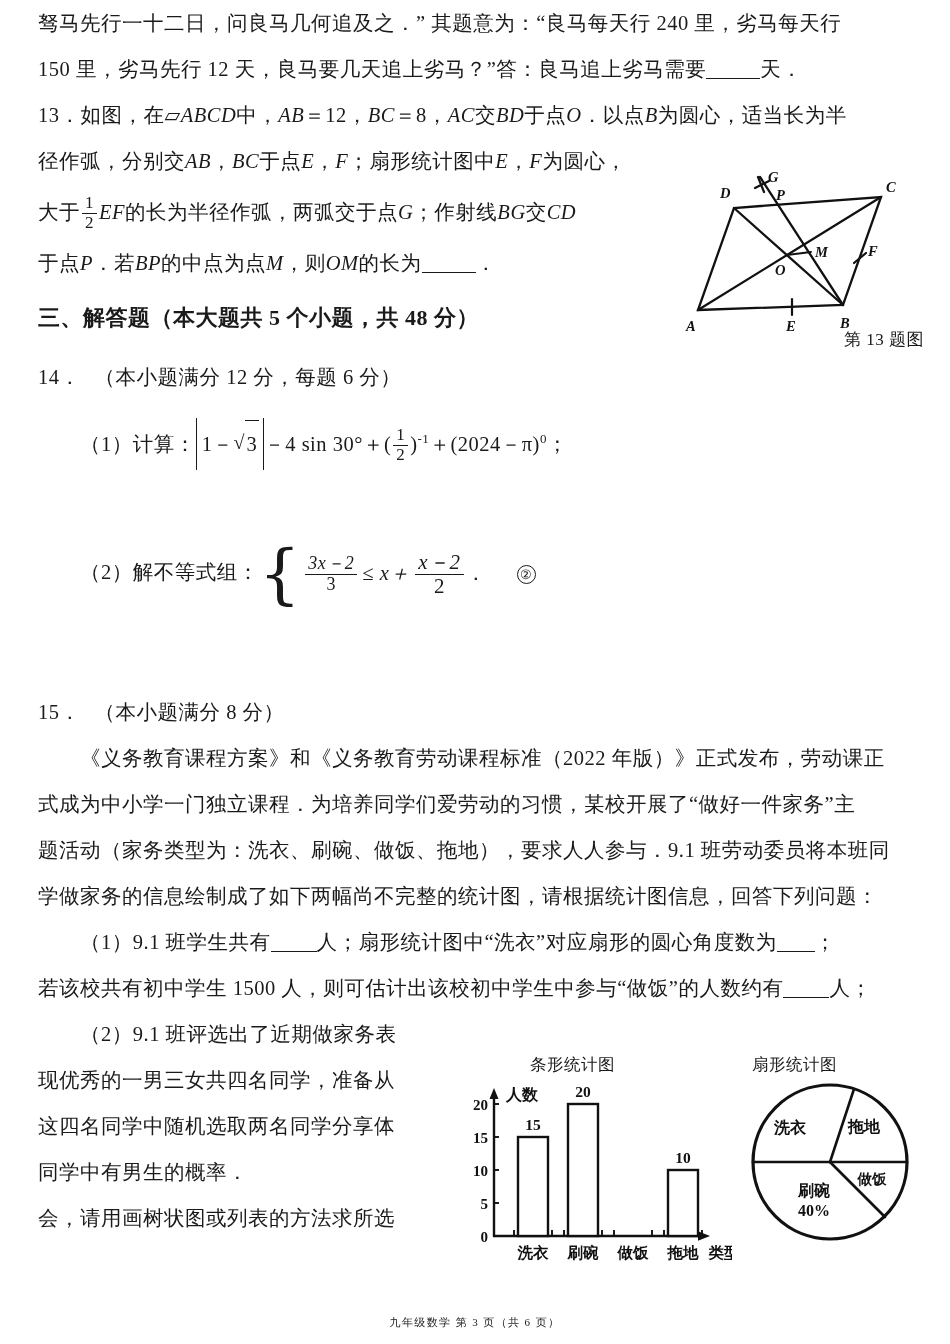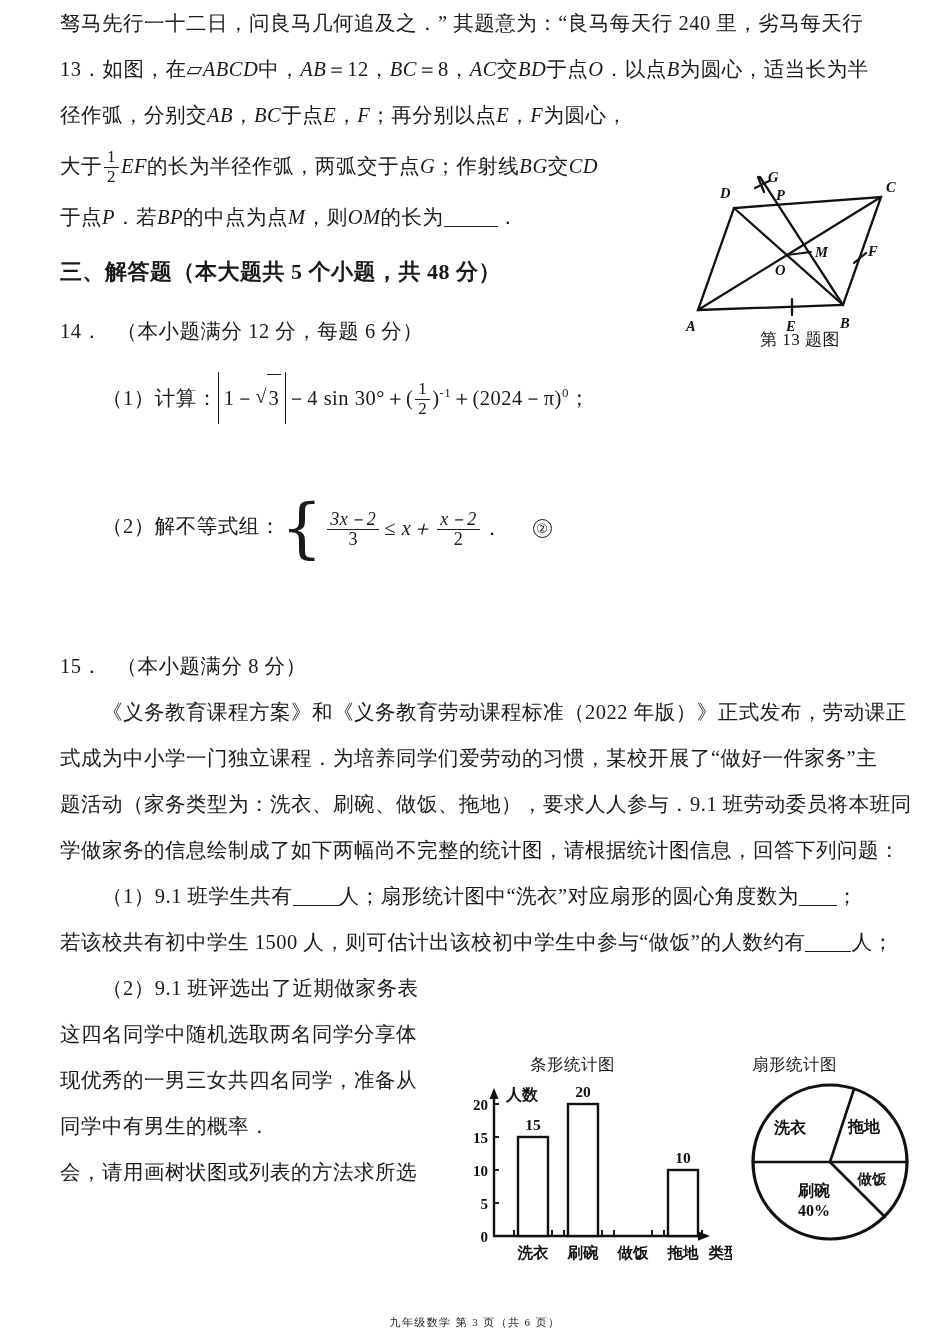--- a/index.html
+++ b/index.html
@@ -5,21 +5,21 @@
   * { box-sizing: border-box; }
   html, body { margin:0; padding:0; }
   body {
     width:950px; height:1344px;
     background:#ffffff;
     font-family:"Liberation Serif","DejaVu Serif",serif;
     color:#1a1a1a;
     position:relative;
     overflow:hidden;
   }
-  .page { position:relative; width:950px; height:1344px; padding:0 60px; }
+  .page { position:relative; width:950px; height:1344px; padding:0 38px; }
 
   
   .line {
     font-size:20.5px;
     line-height:46px;
     letter-spacing:0.5px;
     white-space:nowrap;
   }
   .blk { font-size:20.5px; line-height:46px; letter-spacing:0.4px; }
   .mi { font-style:italic; font-family:"Liberation Serif","DejaVu Serif",serif; }
@@ -68,21 +68,21 @@
   }
   .sys-rows { display:inline-block; }
   .sys-row { display:flex; align-items:center; white-space:nowrap; }
   .sys-row.r1 { height:34px; }
   .sys-row.r2 { height:46px; }
   .sys-tag { margin-left:30px; }
 
   
   #fig13 { position:absolute; left:676px; top:168px; width:248px; height:190px; }
   #fig13 .cap {
-    position:absolute; left:0; top:160px; width:248px; text-align:center;
+    position:absolute; left:0; top:160px; width:248px; text-align:right;
     font-size:17px; letter-spacing:0.5px;
   }
 
   
   #charts { position:absolute; left:452px; top:1054px; width:470px; height:215px; }
   .chart-title {
     position:absolute; font-size:16.5px; font-weight:normal; letter-spacing:0.5px;
   }
   #bar-title { left:78px; top:0; }
   #pie-title { left:300px; top:0; }
@@ -95,27 +95,30 @@
   .q15blk { margin-top:2px; }
   .para { text-indent:42px; }
   .left-col { width:415px; }
 </style>
 </head>
 <body>
 
 <div class="page">
 
   <div class="line">驽马先行一十二日，问良马几何追及之．”  其题意为：“良马每天行 240 里，劣马每天行</div>
+  <div class="line">
+    <span>150 里，劣马先行 12 天，良马要几天追上劣马？”答：良马追上劣马需要</span><span class="blank b5"></span><span>天．</span>
+  </div>
 
   <div class="blk">
     <div class="line">
       <span>13．</span><span>如图，在</span><span>▱</span><span class="mi">ABCD</span><span>中，</span><span class="mi">AB</span><span>＝</span><span>12</span><span>，</span><span class="mi">BC</span><span>＝</span><span>8</span><span>，</span><span class="mi">AC</span><span>交</span><span class="mi">BD</span><span>于点</span><span class="mi">O</span><span>．以点</span><span class="mi">B</span><span>为圆心，适当长为半</span>
     </div>
     <div class="line left-col">
-      <span>径作弧，分别交</span><span class="mi">AB</span><span>，</span><span class="mi">BC</span><span>于点</span><span class="mi">E</span><span>，</span><span class="mi">F</span><span>；再分别以点</span><span class="mi">E</span><span>，</span><span class="mi">F</span><span>为圆心，</span>
+      <span>径作弧，分别交</span><span class="mi">AB</span><span>，</span><span class="mi">BC</span><span>于点</span><span class="mi">E</span><span>，</span><span class="mi">F</span><span>；扇形统计图中</span><span class="mi">E</span><span>，</span><span class="mi">F</span><span>为圆心，</span>
     </div>
     <div class="line left-col" style="line-height:56px;">
       <span>大于</span><span class="frac"><span class="top">1</span><span class="bot">2</span></span><span class="mi">EF</span><span>的长为半径作弧，两弧交于点</span><span class="mi">G</span><span>；作射线</span><span class="mi">BG</span><span>交</span><span class="mi">CD</span>
     </div>
     <div class="line left-col">
       <span>于点</span><span class="mi">P</span><span>．若</span><span class="mi">BP</span><span>的中点为点</span><span class="mi">M</span><span>，则</span><span class="mi">OM</span><span>的长为</span><span class="blank b5"></span><span>．</span>
     </div>
   </div>
 
   <div id="fig13">
@@ -165,21 +168,21 @@
 
     <div class="line" style="margin-top:16px;">
       <span class="indent"></span><span>（1）计算：</span><span class="math"><span class="absbar"><span class="n">1</span><span class="op">－</span><span class="sqrt"><span class="rad">3</span></span></span><span class="op">－4 sin 30°</span><span class="op">＋(</span><span class="frac"><span class="top">1</span><span class="bot">2</span></span><span class="op">)</span><span class="sup">-1</span><span class="op">＋</span><span class="op">(2024－π)</span><span class="sup">0</span><span class="op">；</span></span>
     </div>
 
     <div class="line" style="margin-top:76px;">
       <span class="indent"></span><span>（2）解不等式组：</span><span class="system">
           <span class="brace">{</span>
           <span class="sys-rows">
             <span class="sys-row r2">
-              <span class="math"><span class="frac" style="font-size:18px"><span class="top mi">3x－2</span><span class="bot">3</span></span><span class="mi" style="margin:0 3px">≤ x＋</span><span class="frac" style="font-size:18px"><span class="top mi">x－2</span><span class="bot">2</span></span><span class="op">．</span></span>
+              <span class="math"><span class="frac" style="font-size:18px"><span class="top mi">3x－2</span><span class="bot">3</span></span><span class="mi" style="margin:0 3px">≤ x＋</span><span class="frac" style="font-size:21px"><span class="top mi">x－2</span><span class="bot">2</span></span><span class="op">．</span></span>
               <span class="sys-tag circnum">②</span>
             </span>
           </span>
         </span>
     </div>
   </div>
 
   <div class="blk q15blk" style="margin-top:86px;">
     <div class="line">
       <span>15．</span><span style="display:inline-block;width:14px"></span><span>（本小题满分 8 分）</span>
@@ -190,22 +193,22 @@
     <div class="line">学做家务的信息绘制成了如下两幅尚不完整的统计图，请根据统计图信息，回答下列问题：</div>
 
     <div class="line para">
       <span>（1）9.1 班学生共有</span><span class="blank b4"></span><span>人；扇形统计图中“洗衣”对应扇形的圆心角度数为</span><span class="blank b3"></span><span>；</span>
     </div>
     <div class="line">
       <span>若该校共有初中学生 1500 人，则可估计出该校初中学生中参与“做饭”的人数约有</span><span class="blank b4"></span><span>人；</span>
     </div>
 
     <div class="line para">（2）9.1 班评选出了近期做家务表</div>
+    <div class="line">现优秀的一男三女共四名同学，准备从</div>
     <div class="line">这四名同学中随机选取两名同学分享体</div>
-    <div class="line">现优秀的一男三女共四名同学，准备从</div>
     <div class="line">同学中有男生的概率．</div>
     <div class="line">会，请用画树状图或列表的方法求所选</div>
   </div>
 
   <div id="charts">
     <div class="chart-title" id="bar-title">条形统计图</div>
     <div class="chart-title" id="pie-title">扇形统计图</div>
 
     <svg id="bar-svg" width="280" height="190" viewBox="0 0 280 190" style="position:absolute;left:0;top:22px;">
 

